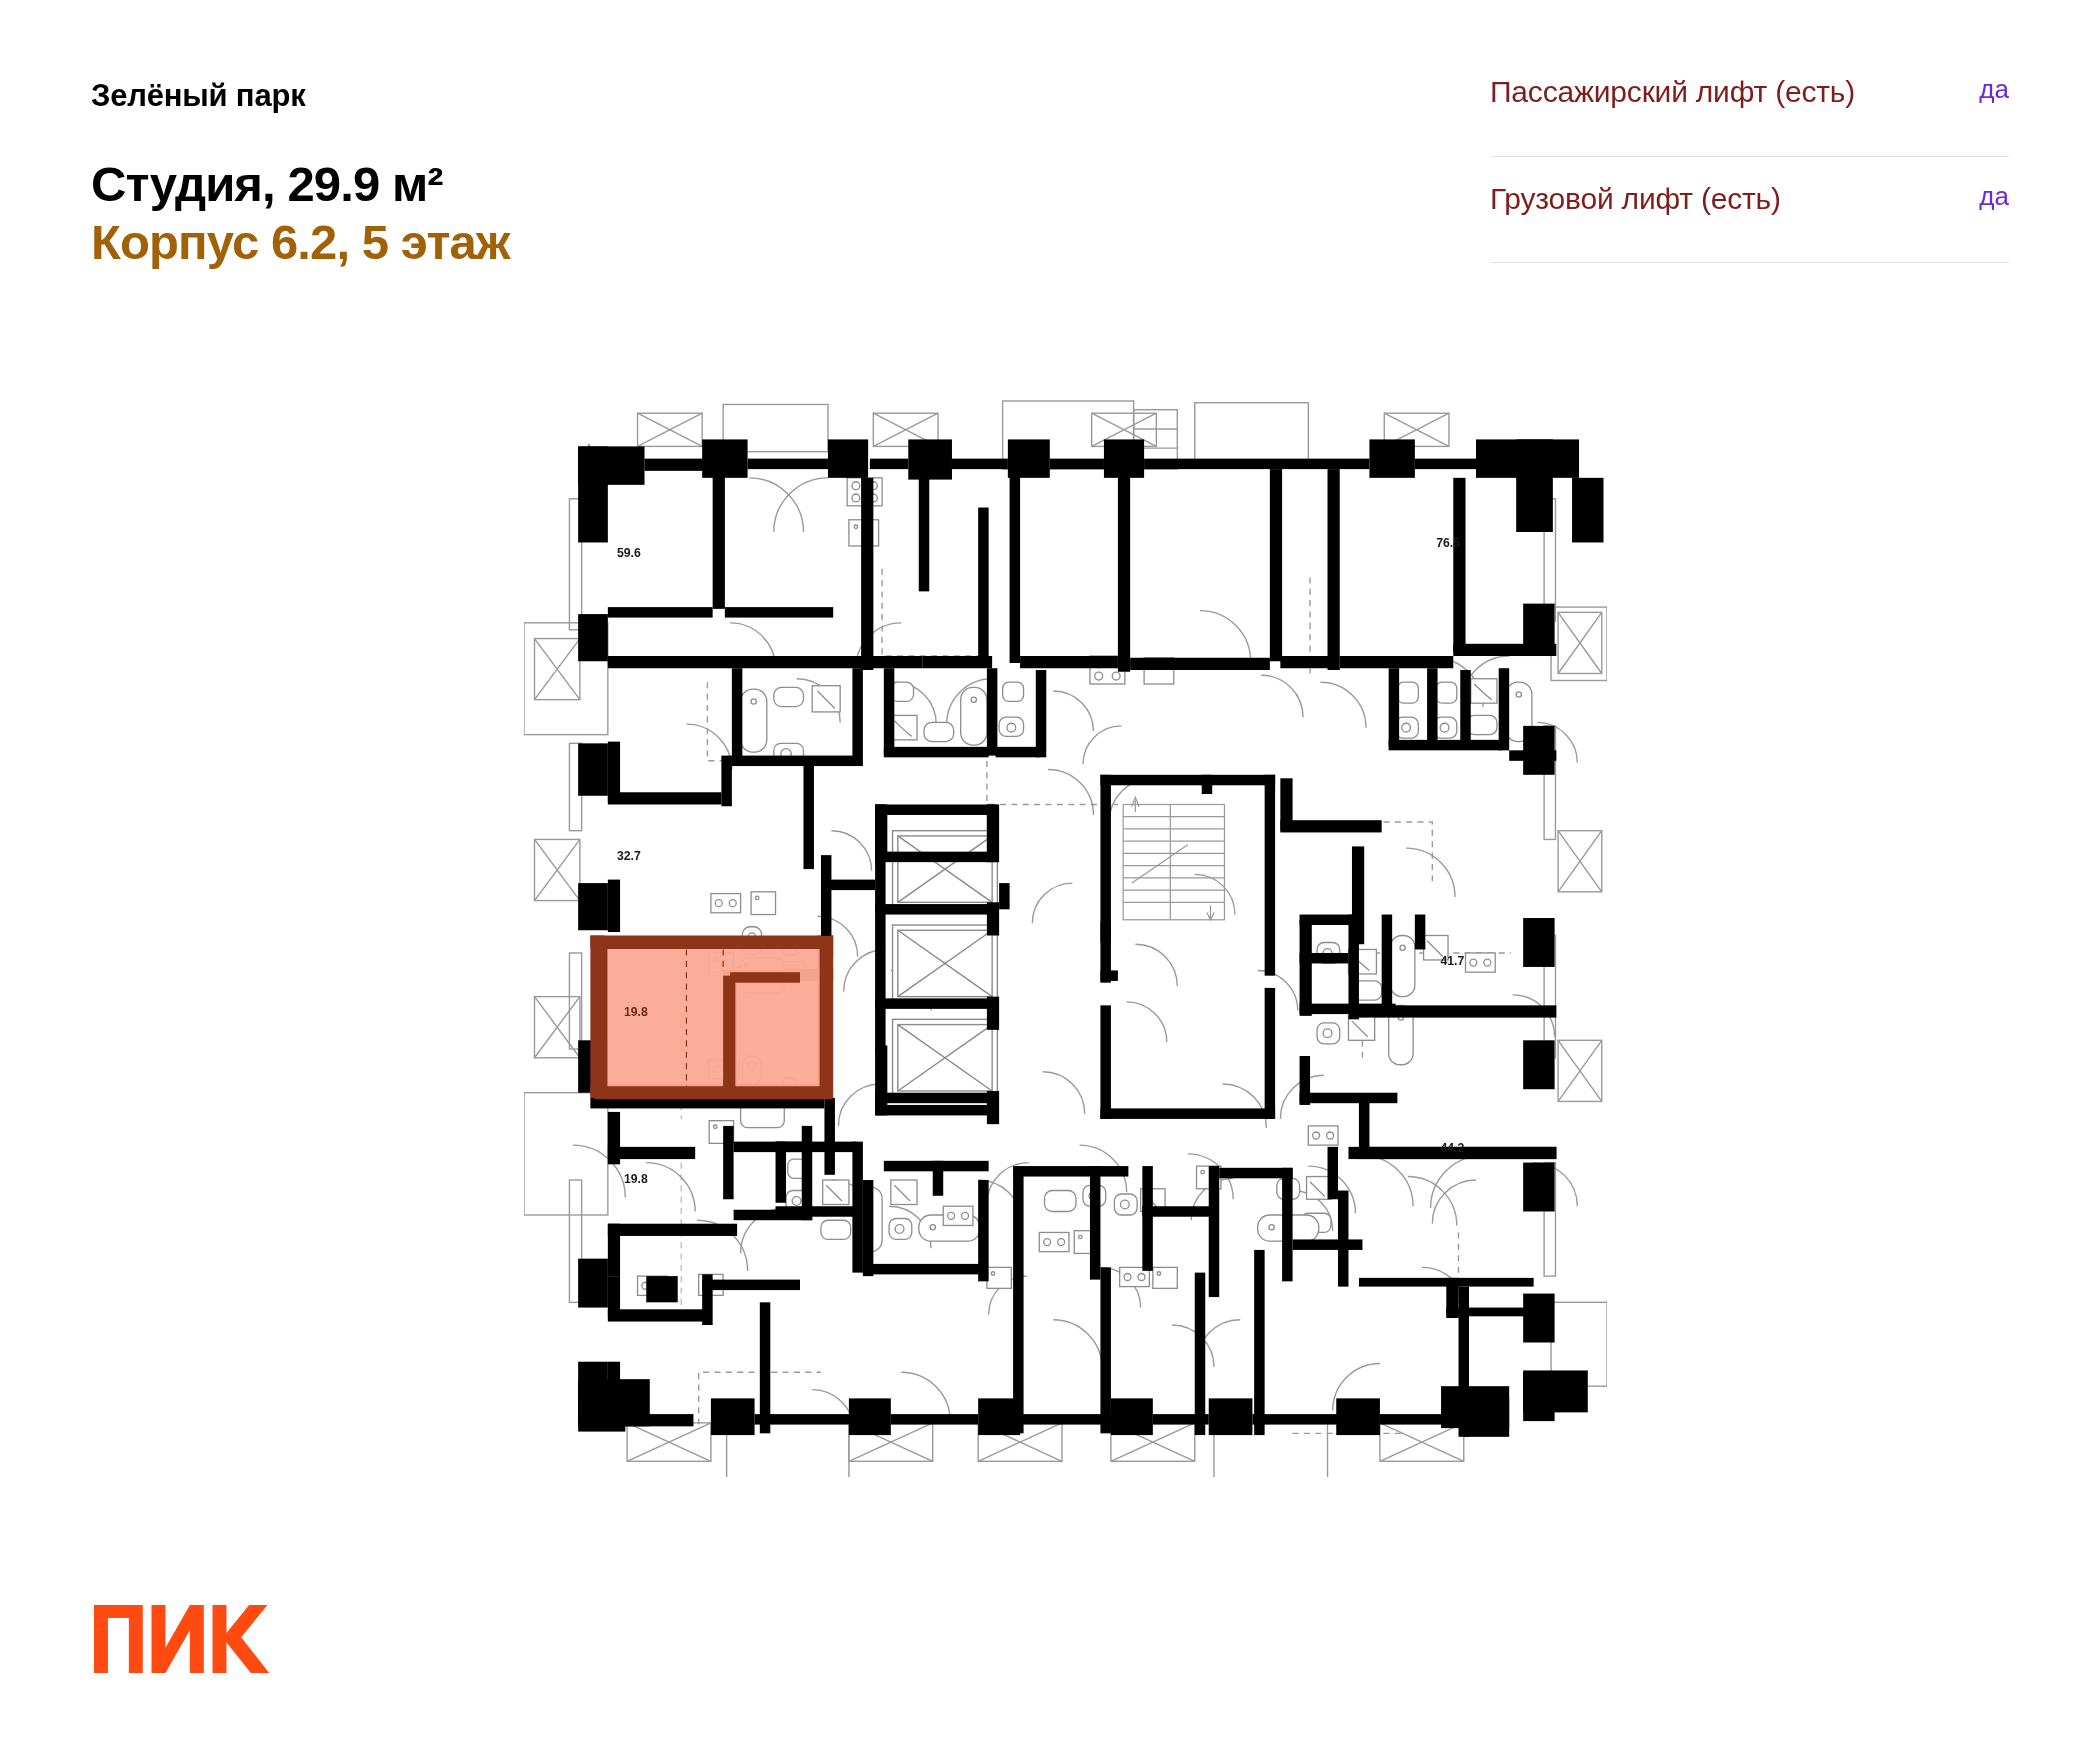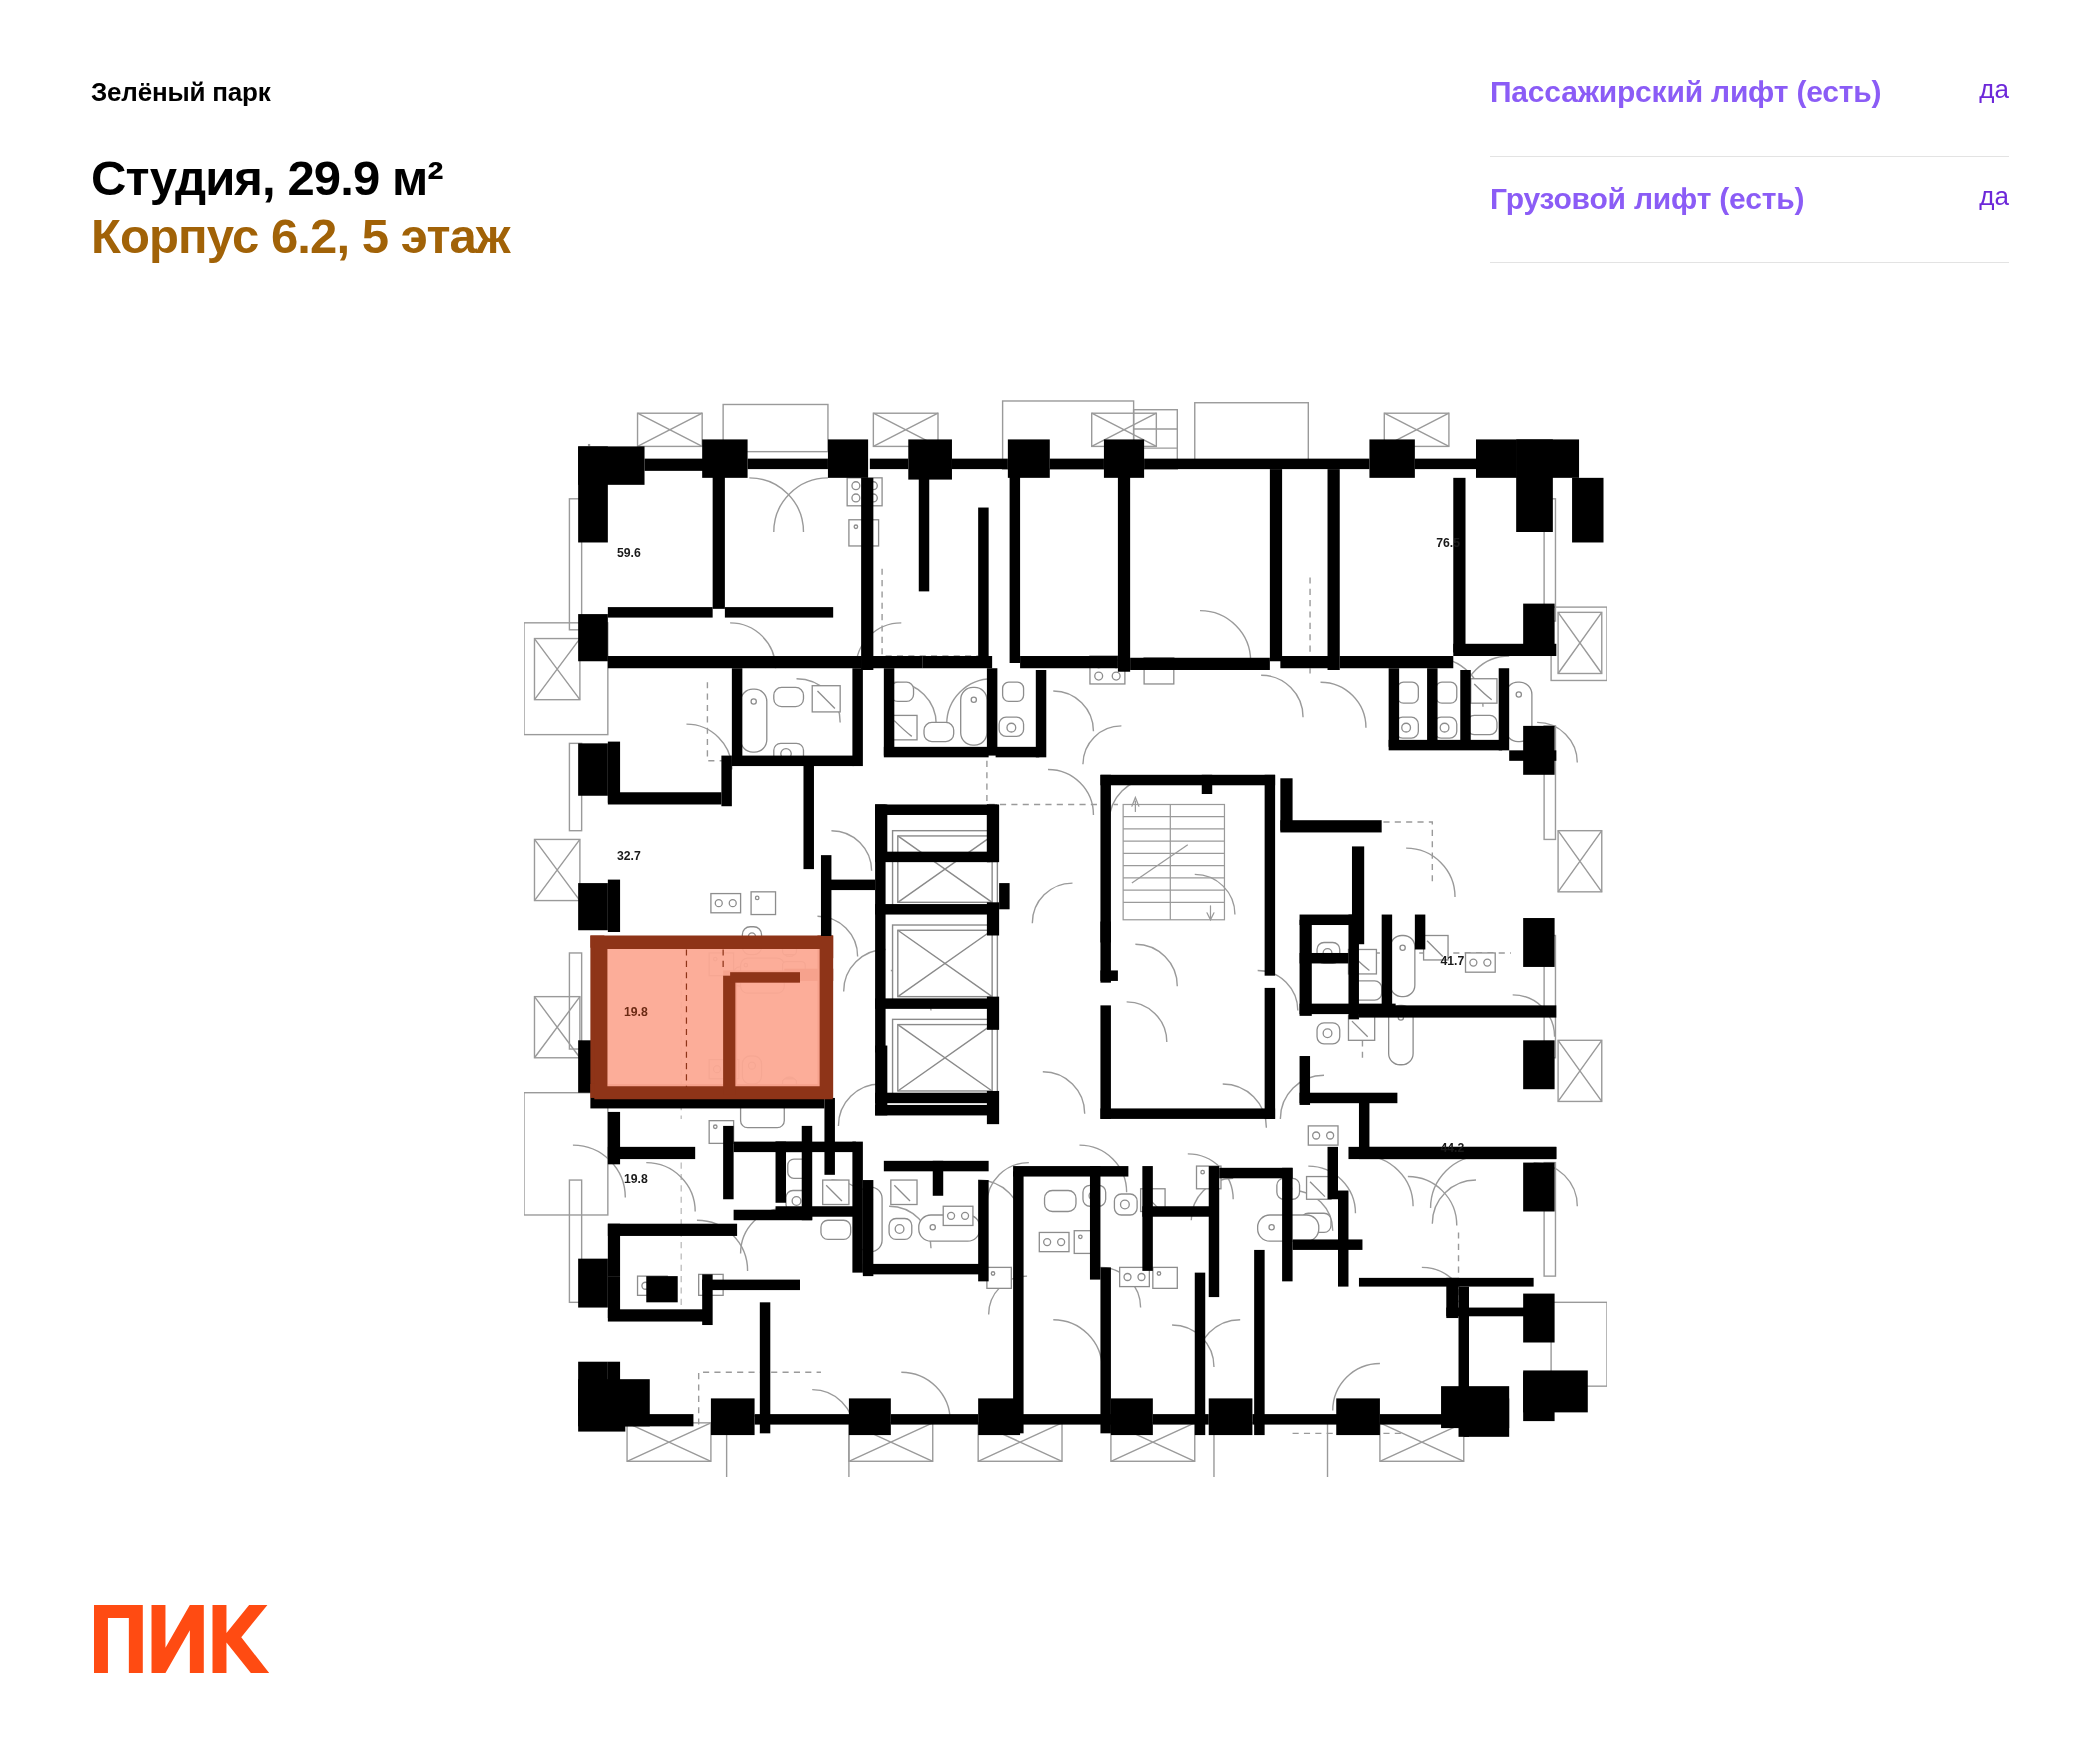--- a/index.html
+++ b/index.html
@@ -24,21 +24,21 @@
     width: 2096px;
     height: 314px;
   }
   #title-block {
     position: absolute;
     left: 91px;
     top: 77px;
     width: 873px;
   }
   #complex-name {
-    font-size: 26px;
+    font-size: 31px;
     font-weight: 700;
     letter-spacing: -0.2px;
     color: #000000;
     line-height: 1.2;
     margin: 0 0 42px 0;
   }
   #unit-title {
     font-size: 49px;
     font-weight: 700;
     letter-spacing: -0.9px;
@@ -70,22 +70,22 @@
     align-items: flex-start;
     justify-content: space-between;
     padding: 0 0 45px 0;
     border-bottom: 1.7px solid #e3e3e3;
   }
   .spec-row + .spec-row {
     padding-top: 23px;
   }
   .spec-label {
     font-size: 30px;
-    font-weight: 700;
-    color: #8b5cf6;
+    font-weight: 400;
+    color: #7f1d1d;
     line-height: 1.25;
     letter-spacing: -0.2px;
     white-space: nowrap;
   }
   .spec-value {
     font-size: 26px;
     font-weight: 400;
     color: #6d28d9;
     line-height: 1.25;
     white-space: nowrap;

